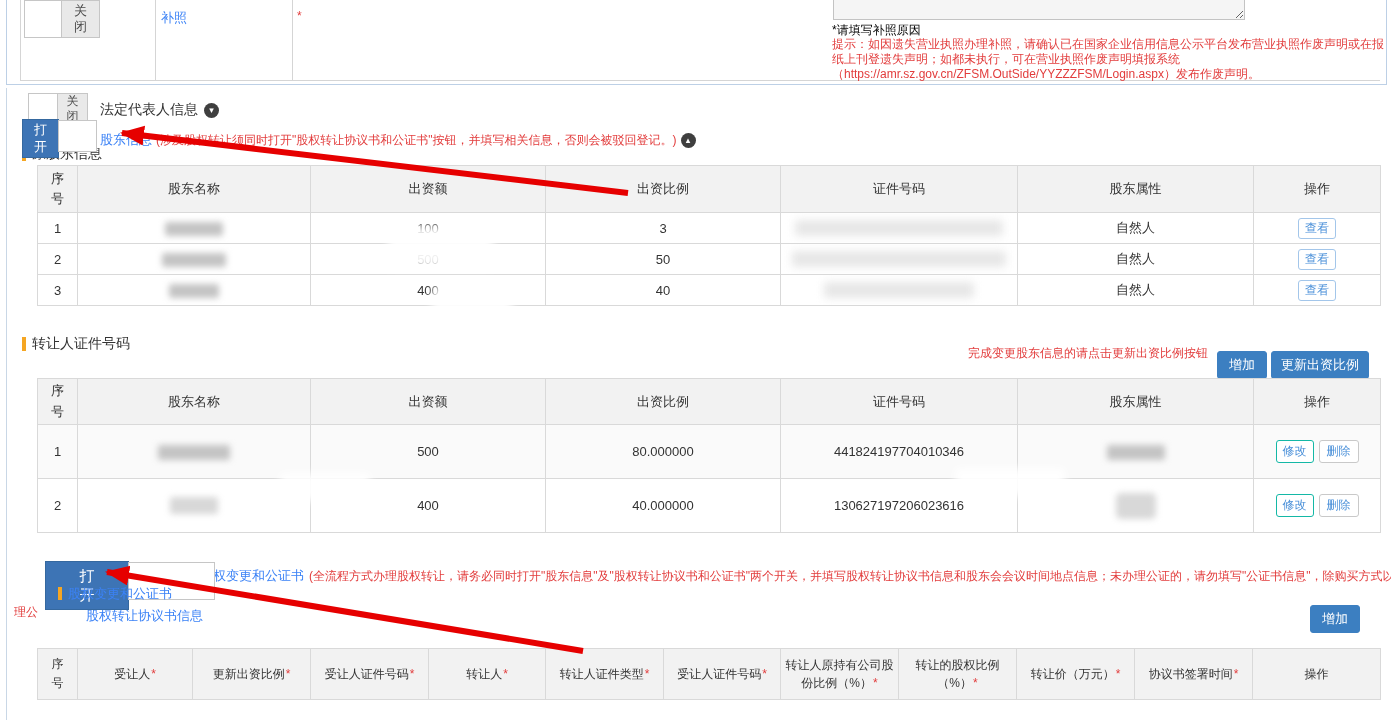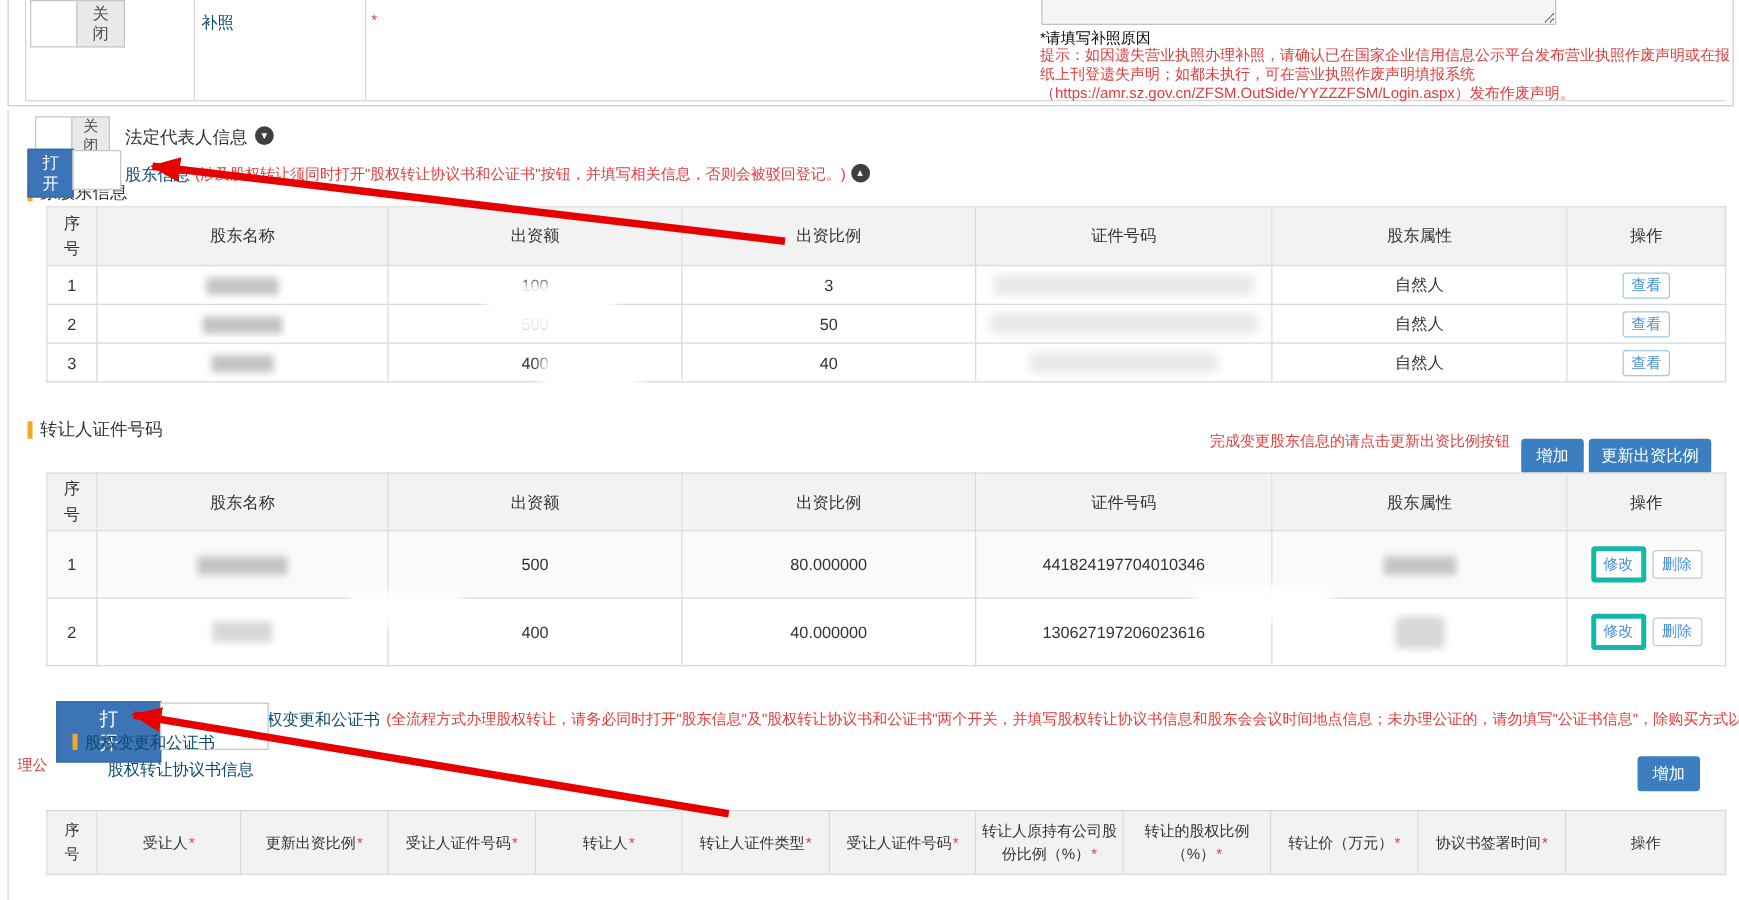--- a/index.html
+++ b/index.html
@@ -14,24 +14,24 @@
   .hline { position:absolute; height:1px; background:#d5d5d5; }
   
   .tg-knob { position:absolute; background:#fff; border:1px solid #c6c6c6; z-index:4; }
   .tg-off  { position:absolute; background:#e9e9e9; border:1px solid #c6c6c6; color:#4a4a4a;
              display:flex; align-items:center; justify-content:center; text-align:center;
              word-break:break-all; line-height:1.25; z-index:4; }
   .tg-on   { position:absolute; background:#3d74b5; border:1px solid #35689f; color:#fff;
              display:flex; align-items:center; justify-content:center; text-align:center;
              word-break:break-all; line-height:1.25; z-index:4; }
   
-  .t13 { font-size:13px; color:#0c4a6e; }
+  .t13 { font-size:13px; color:#3b82f6; }
   .t14 { font-size:14px; color:#333; }
   .red12 { font-size:12px; color:#e23c3c; }
-  .row-flex { position:absolute; display:flex; gap:6px; white-space:nowrap; }
+  .row-flex { position:absolute; display:flex; align-items:center; gap:6px; white-space:nowrap; }
   .chev { display:inline-flex; width:15px; height:15px; border-radius:50%; background:#3f3f3f;
           color:#fff; align-items:center; justify-content:center; font-size:9px; line-height:1; }
   .secbar { position:absolute; width:4px; background:#f5a623; }
   
   .hint-title { left:832px; top:22px; font-size:12px; color:#000000; }
   .hint-body  { left:832px; top:37px; width:560px; font-size:12px; line-height:15px; color:#e23c3c; }
   textarea.memo { position:absolute; left:833px; top:-26px; width:412px; height:46px;
                   background:#f5f5f5; border:1px solid #c3c3c3; resize:both; }
   
   table { border-collapse:collapse; table-layout:fixed; position:absolute; background:#fff; }
@@ -45,21 +45,21 @@
   .t2 tbody tr.zebra { background:#fafafa; }
   .t3 { left:37px; top:648px; width:1343px; }
   .t3 thead tr { height:51px; } .t3 th { font-size:12px; line-height:1.5; }
   .xh span.br { display:inline-block; width:14px; word-break:break-all; line-height:1.55; }
   .req { color:#e23c3c; margin-left:1px; }
   
   .btn-blue { background:#3c7fc1; color:#fff; border:1px solid #3c7fc1; border-radius:3px;
               font-size:13px; padding:4px 11px; cursor:pointer; position:absolute; white-space:nowrap; }
   .btn-view { background:#fff; border:1px solid #a3c6ea; color:#4a90d9; border-radius:3px;
               font-size:12px; padding:1px 6px; cursor:pointer; }
-  .btn-edit { background:#fff; border:4px solid #14b8a6; color:#4a90d9; border-radius:3px;
+  .btn-edit { background:#fff; border:1px solid #14b8a6; color:#4a90d9; border-radius:3px;
               font-size:12px; padding:2px 6px; cursor:pointer; }
   .btn-del  { background:#fff; border:1px solid #c9c9c9; color:#4a90d9; border-radius:3px;
               font-size:12px; padding:2px 7px; cursor:pointer; margin-left:5px; }
   
   .smudge { display:inline-block; height:14px; background:#c4c4c4; filter:blur(3px);
             border-radius:2px; vertical-align:middle; }
   .smudge.light { height:16px; background:#e7e7e7; filter:blur(4px); }
   .smudge.soft { background:#d8d8d8; }
   .wblob { position:absolute; background:rgba(255,255,255,.92); filter:blur(4px); z-index:3; }
   .overlay { position:absolute; left:0; top:0; z-index:20; pointer-events:none; }

